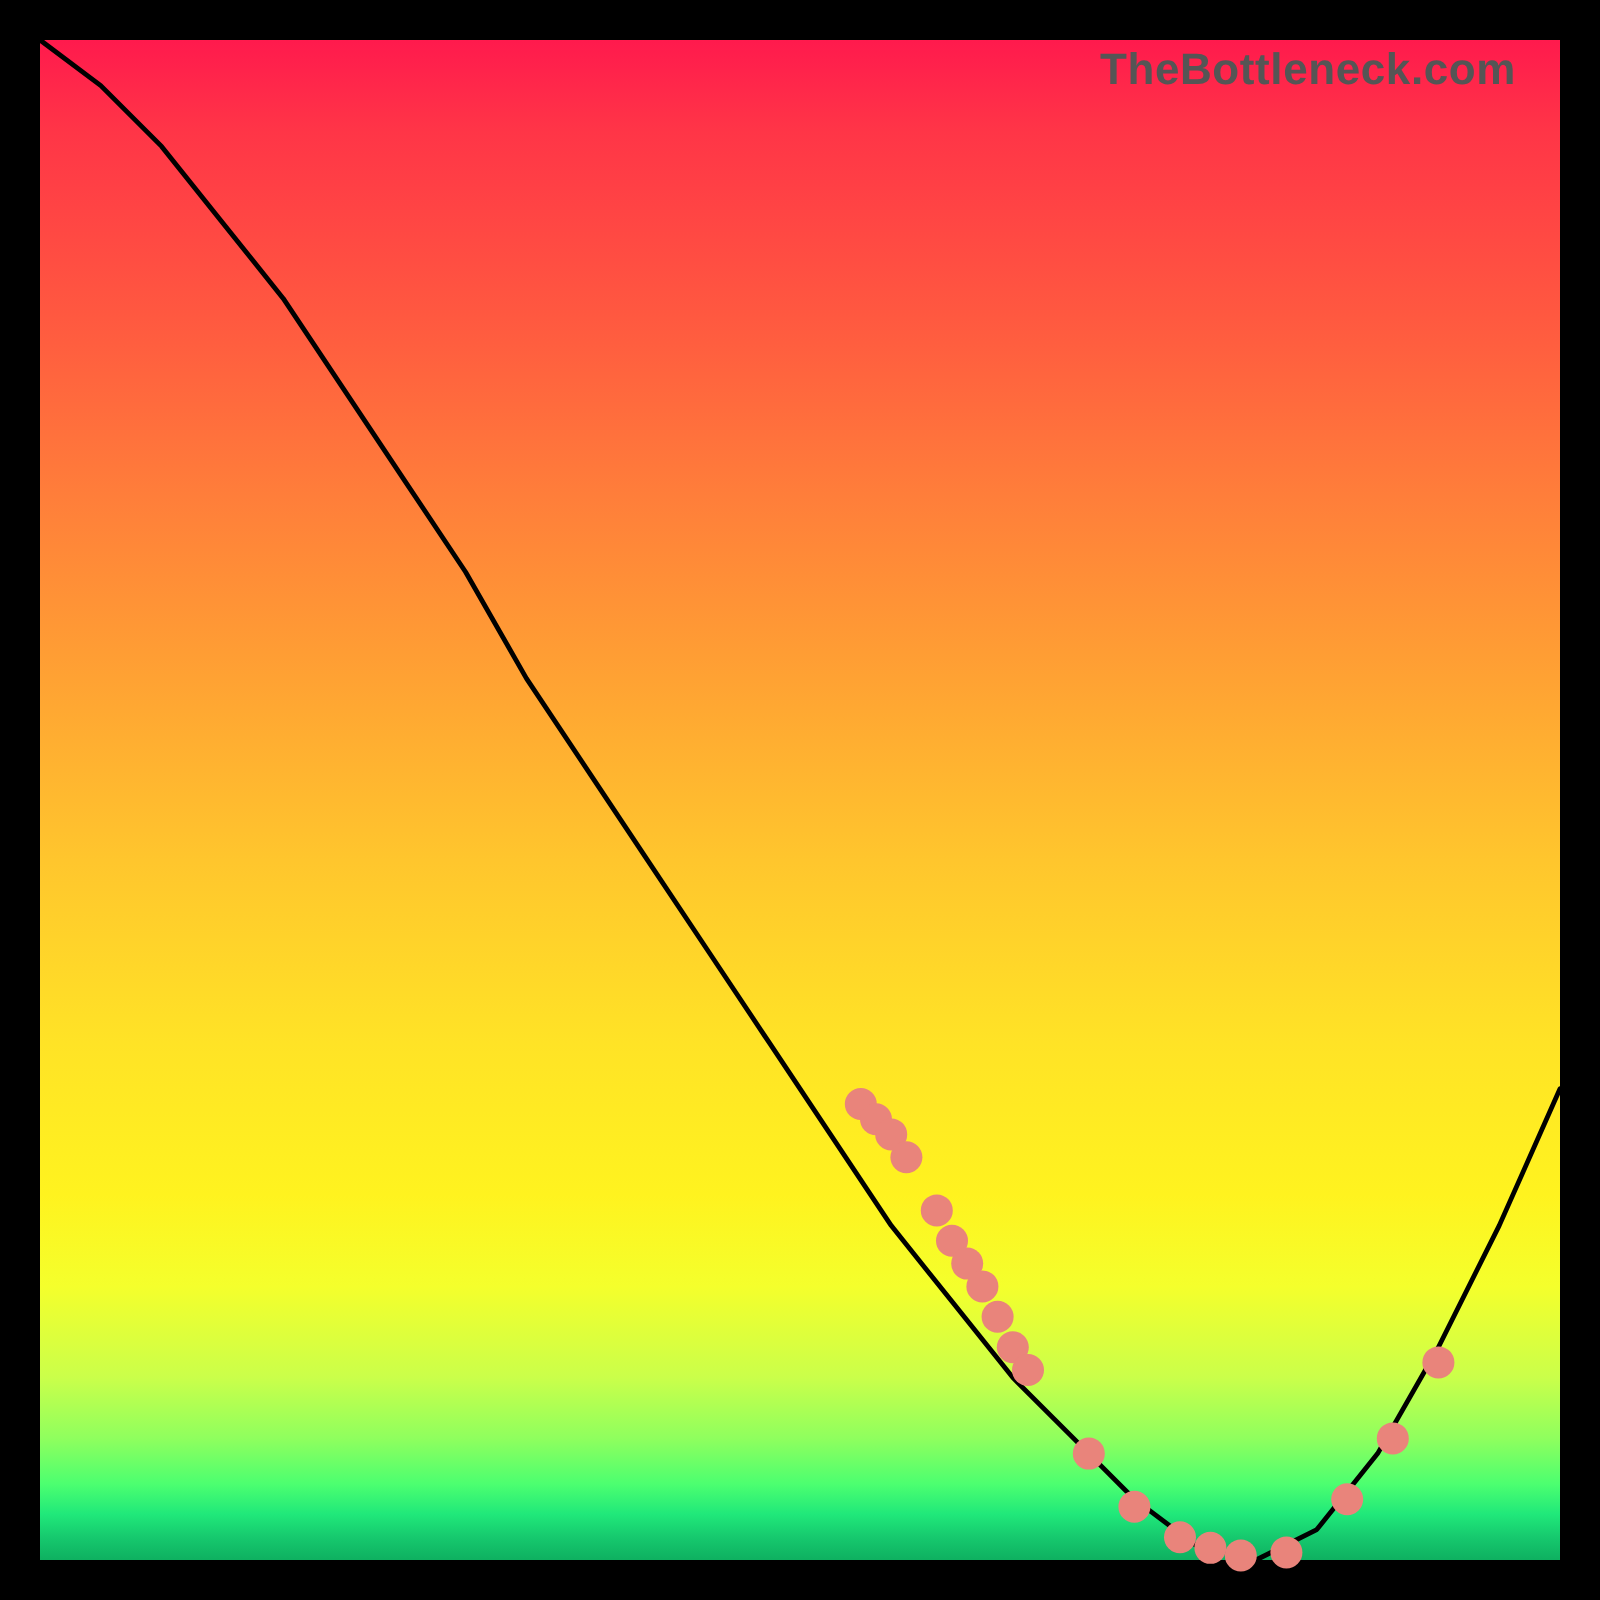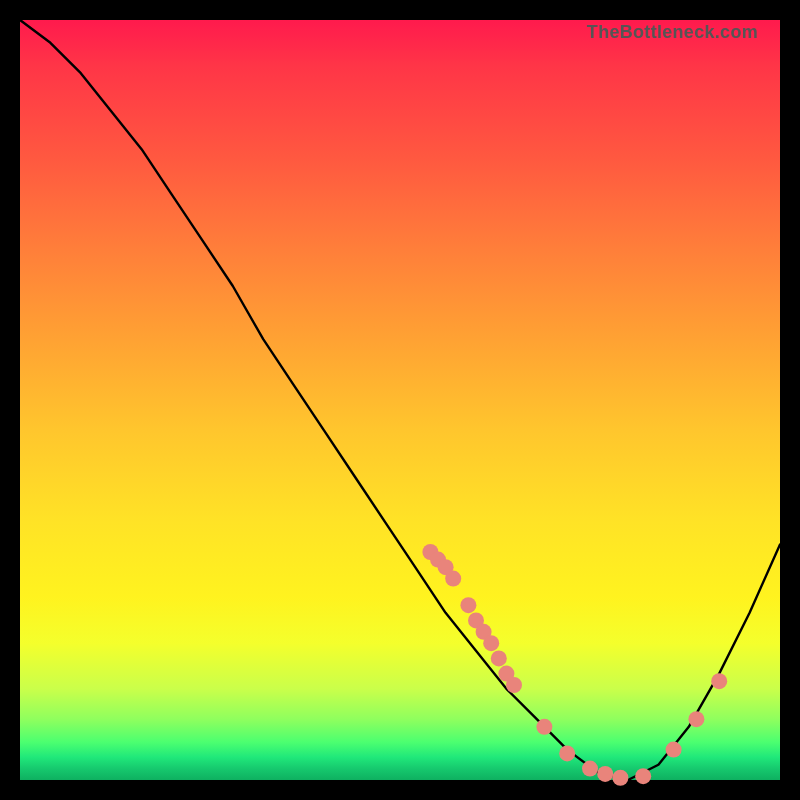--- a/index.html
+++ b/index.html
@@ -41,21 +41,21 @@
       #4cff70 95%,
       #20e87a 97%,
       #16c96e 98.5%,
       #0eb060 100%
     );
   }
   .watermark {
     position: absolute;
     right: 22px;
     top: 2px;
-    font-size: 18px;
+    font-size: 22px;
     font-weight: 600;
     color: #555;
     letter-spacing: 0.3px;
   }
   svg.curve {
     position: absolute;
     left: 0;
     top: 0;
     width: 760px;
     height: 760px;

